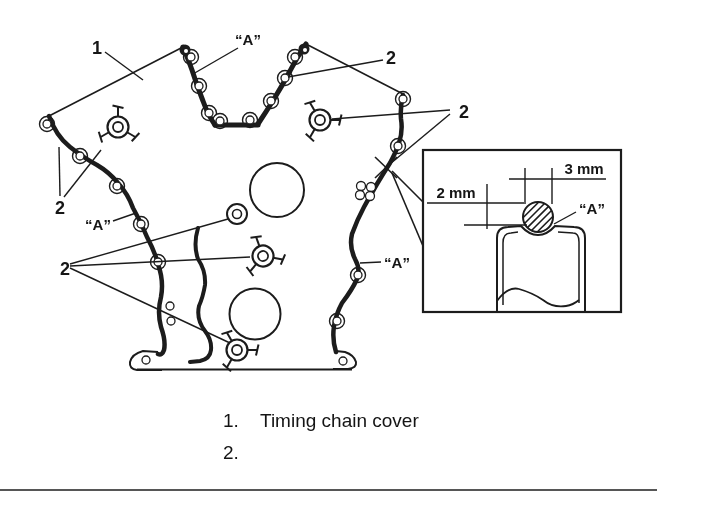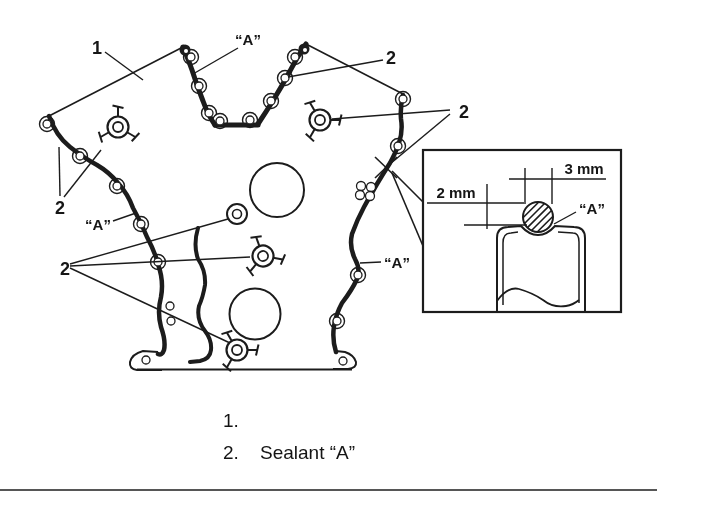--- a/index.html
+++ b/index.html
@@ -207,21 +207,21 @@
 
       <text class="dim-label" x="584" y="174" text-anchor="middle">3 mm</text>
       <text class="dim-label" x="456" y="198" text-anchor="middle">2 mm</text>
       <text class="sealant-a" x="592" y="214" text-anchor="middle">“A”</text>
     </g>
   </svg>
 
   <div class="legend">
     <div class="legend-row">
       <span class="legend-num">1.</span>
+      <span class="legend-label">Timing chain cover</span>
     </div>
     <div class="legend-row">
       <span class="legend-num">2.</span>
-      <span class="legend-label">Sealant “A”</span>
     </div>
   </div>
 
   <div class="bottom-rule"></div>
 </div>
 
 </body></html>

